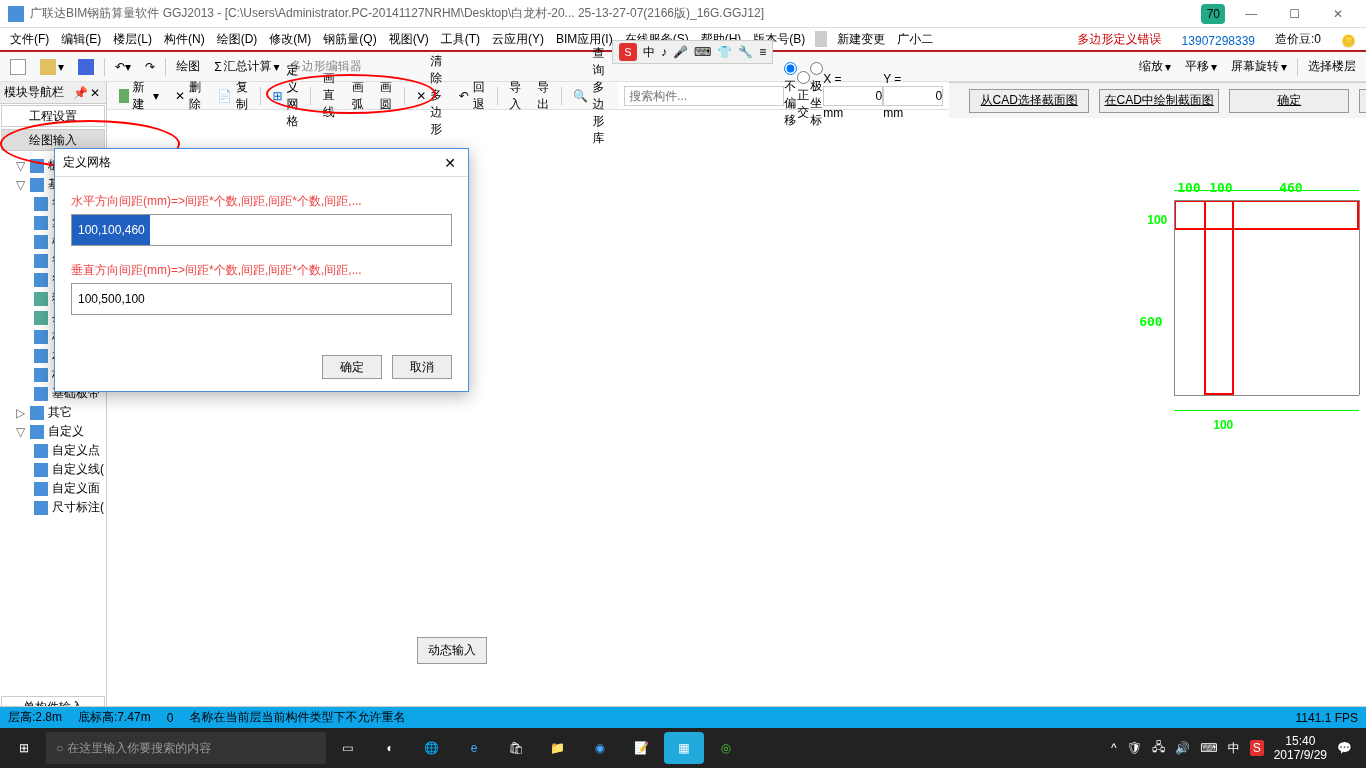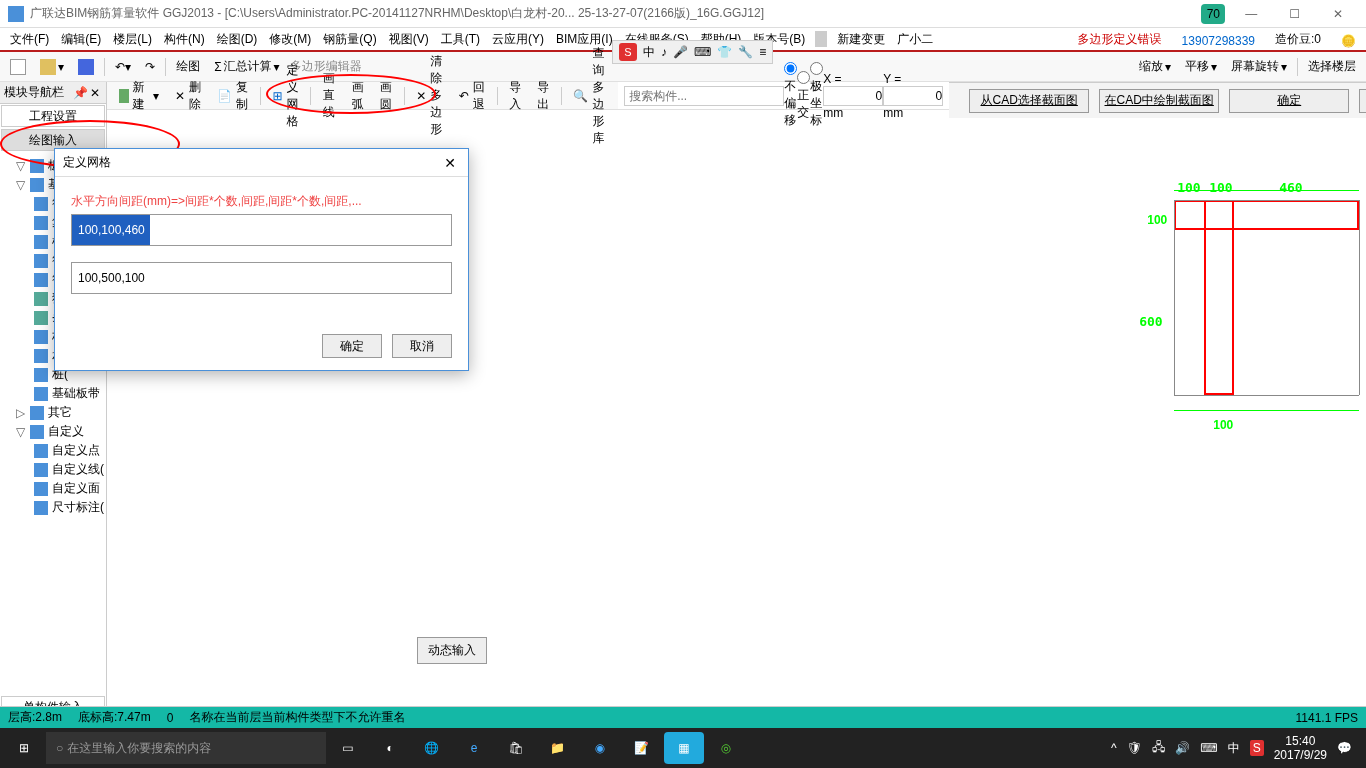--- a/index.html
+++ b/index.html
@@ -52,21 +52,21 @@
 .canvas .line { position:absolute; background:#888; }
 .canvas .gline { position:absolute; background:#0f0; }
 .dyninput { position:absolute; left:310px; bottom:78px; }
 .dyninput button { padding:4px 10px; border:1px solid #999; background:#eee; cursor:pointer; }
 .botbtnrow { height:36px; display:flex; align-items:center; justify-content:flex-end; gap:10px; padding:0 20px; border-top:1px solid #ccc; background:#f4f4f4;text-decoration:underline; }
 .botbtnrow button { width:120px; height:24px; border:1px solid #999; background:#eee; cursor:pointer; }
 .status2 { height:22px; display:flex; align-items:center; gap:24px; padding:0 10px; border-top:1px solid #ccc; background:#f8f8f8; }
 .rightcol { width:290px; border-left:1px solid #ccc; display:flex; flex-direction:column; }
 .rightcol .top { height:140px; border-bottom:1px solid #ccc; }
 .rightcol .preview { flex:1; background:#000; margin:4px; border:1px solid #f00; }
-.statusbar { position:absolute; bottom:40px; left:0; right:0; height:22px; background:#14b8a6; border-top:1px solid #ccc; display:flex; align-items:center; padding:0 8px; gap:16px; }
+.statusbar { position:absolute; bottom:40px; left:0; right:0; height:22px; background:#0ea5e9; border-top:1px solid #ccc; display:flex; align-items:center; padding:0 8px; gap:16px; }
 .statusbar .r { margin-left:auto; }
 .taskbar { position:absolute; bottom:0; left:0; right:0; height:40px; background:#222; display:flex; align-items:center; padding:0 4px; gap:2px; color:#fff; }
 .taskbar .tb { width:40px; height:32px; display:flex; align-items:center; justify-content:center; cursor:pointer; }
 .taskbar .search { flex:0 0 280px; height:32px; background:#333; display:flex; align-items:center; padding:0 10px; color:#999; }
 .taskbar .tray { margin-left:auto; display:flex; align-items:center; gap:10px; padding:0 10px; font-size:11px; }
 .taskbar .tray .clk { text-align:center; line-height:1.2; }
 .dialog { position:absolute; left:54px; top:148px; width:415px; background:#fff; border:1px solid #4a90d9; box-shadow:0 4px 16px rgba(0,0,0,.3); z-index:100; }
 .dialog .hd { height:28px; background:#fff; display:flex; align-items:center; padding:0 8px; border-bottom:1px solid #ddd; }
 .dialog .hd .t { flex:1; }
 .dialog .hd .x { width:20px; text-align:center; cursor:pointer; font-size:14px; }
@@ -418,20 +418,21 @@
 </div>
 
 <div class="dialog">
   <div class="hd">
     <span class="t">定义网格</span>
     <span class="x">✕</span>
   </div>
   <div class="body">
     <div class="lbl">水平方向间距(mm)=&gt;间距*个数,间距,间距*个数,间距,...</div>
     <input type="text" id="hv" value="100,100,460" style="background: linear-gradient(to right, rgb(32, 96, 192) 0px, rgb(32, 96, 192) 78px, transparent 78px); color: rgb(255, 255, 255);">
+    <div class="lbl">垂直方向间距(mm)=&gt;间距*个数,间距,间距*个数,间距,...</div>
     <input type="text" value="100,500,100" style="">
   </div>
   <div class="ft">
     <button>确定</button>
     <button>取消</button>
   </div>
 </div>
 
 <div class="redcircle" style="left:0px;top:120px;width:180px;height:48px"></div>
 <div class="redcircle" style="left:266px;top:74px;width:170px;height:40px"></div>

